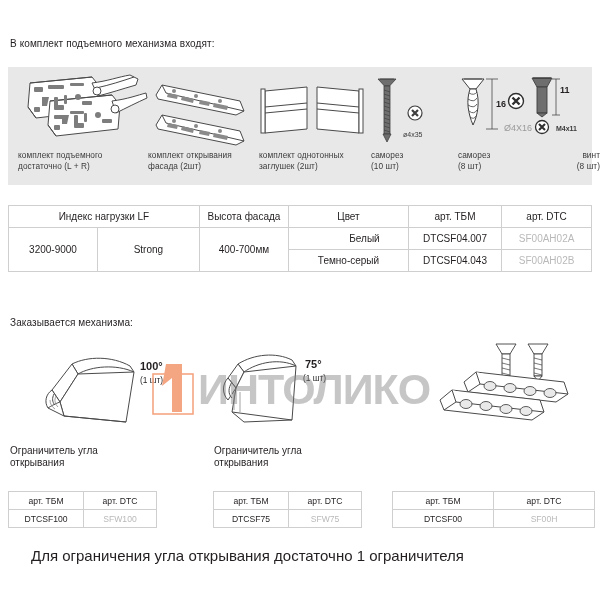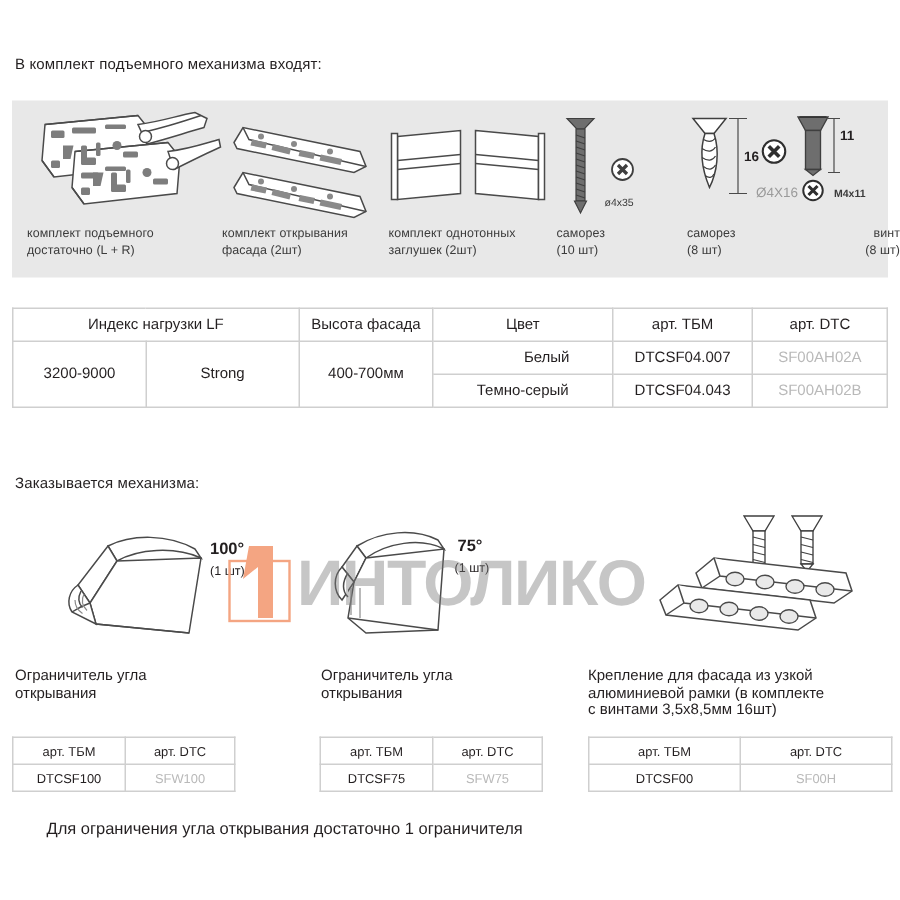--- a/index.html
+++ b/index.html
@@ -90,21 +90,21 @@
     color:#231f20;
   }
   .angle-sub{
     position:absolute;
     font-size:8.4px;
     color:#231f20;
   }
 
   .note{
     position:absolute;
-    font-size:11px;
+    font-size:15px;
     color:#231f20;
   }
 
   
   .watermark{
     position:absolute;
     left:152px;top:362px;
     width:330px;height:56px;
     pointer-events:none;
     z-index:5;
@@ -458,25 +458,20 @@
       </g>
       <g fill="#e9e9e9" stroke="#4a4a4a" stroke-width=".9">
         <ellipse cx="34" cy="64" rx="6" ry="4.5"></ellipse>
         <ellipse cx="54" cy="66" rx="6" ry="4.5"></ellipse>
         <ellipse cx="74" cy="69" rx="6" ry="4.5"></ellipse>
         <ellipse cx="94" cy="71" rx="6" ry="4.5"></ellipse>
       </g>
     </svg>
   </div>
 
-  <div class="item-title" style="left:392px;top:445px;width:200px;">
-    <span>Крепление для фасада из узкой</span><br>
-    <span>алюминиевой рамки (в комплекте</span><br>
-    <span>с винтами 3,5x8,5мм 16шт)</span>
-  </div>
 
   <table class="mini-table" style="left:392px;top:491px;">
     <tbody>
         <tr>
       <td style="width:88px;">арт. ТБМ</td>
       <td style="width:88px;">арт. DTC</td>
     </tr>
     <tr>
       <td>DTCSF00</td>
       <td class="dtc-dim">SF00H</td>

